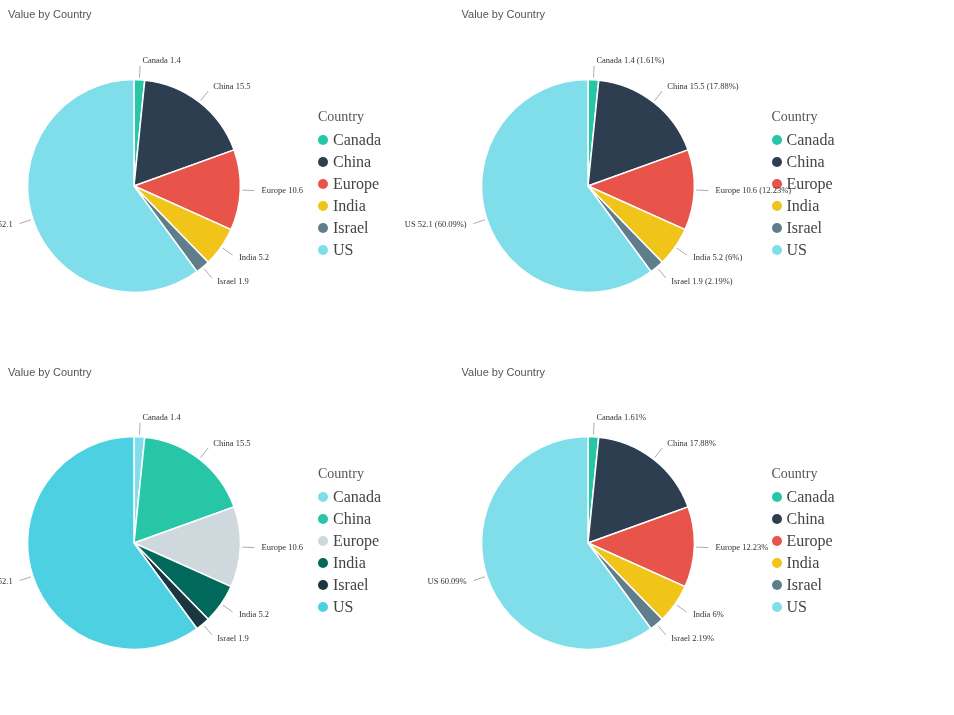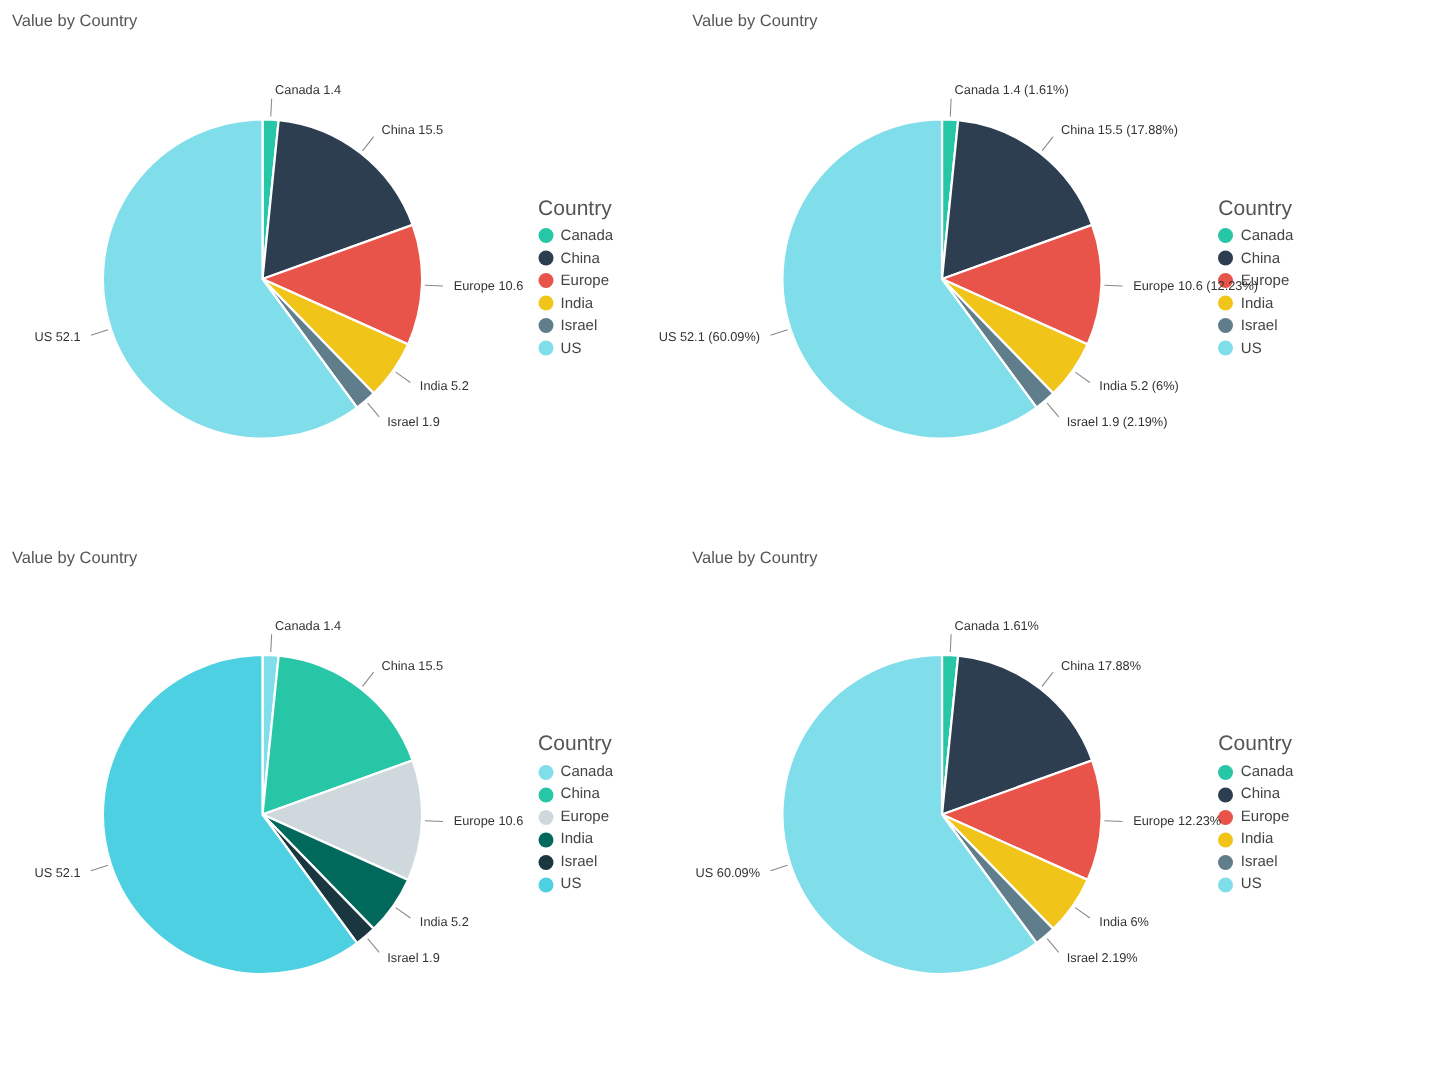--- a/index.html
+++ b/index.html
@@ -25,42 +25,42 @@
     }
     .chart-title {
       font-size: 11px;
       color: #555;
       margin-bottom: 2px;
       font-weight: 400;
     }
     .chart-area {
       display: flex;
       align-items: center;
-      justify-content: center;
       width: 100%;
       height: calc(100% - 18px);
+      font-family: Liberation Serif, serif;
     }
     .pie-wrap {
       position: relative;
       flex-shrink: 0;
     }
     .legend {
       margin-left: 10px;
       flex-shrink: 0;
     }
     .legend-title {
       font-size: 14px;
       color: #555;
       margin-bottom: 6px;
     }
     .legend-item {
       display: flex;
       align-items: center;
       margin-bottom: 4px;
-      font-size: 10px;
+      font-size: 16px;
       color: #444;
     }
     .legend-dot {
       width: 10px;
       height: 10px;
       border-radius: 50%;
       margin-right: 5px;
       flex-shrink: 0;
     }
   </style>

